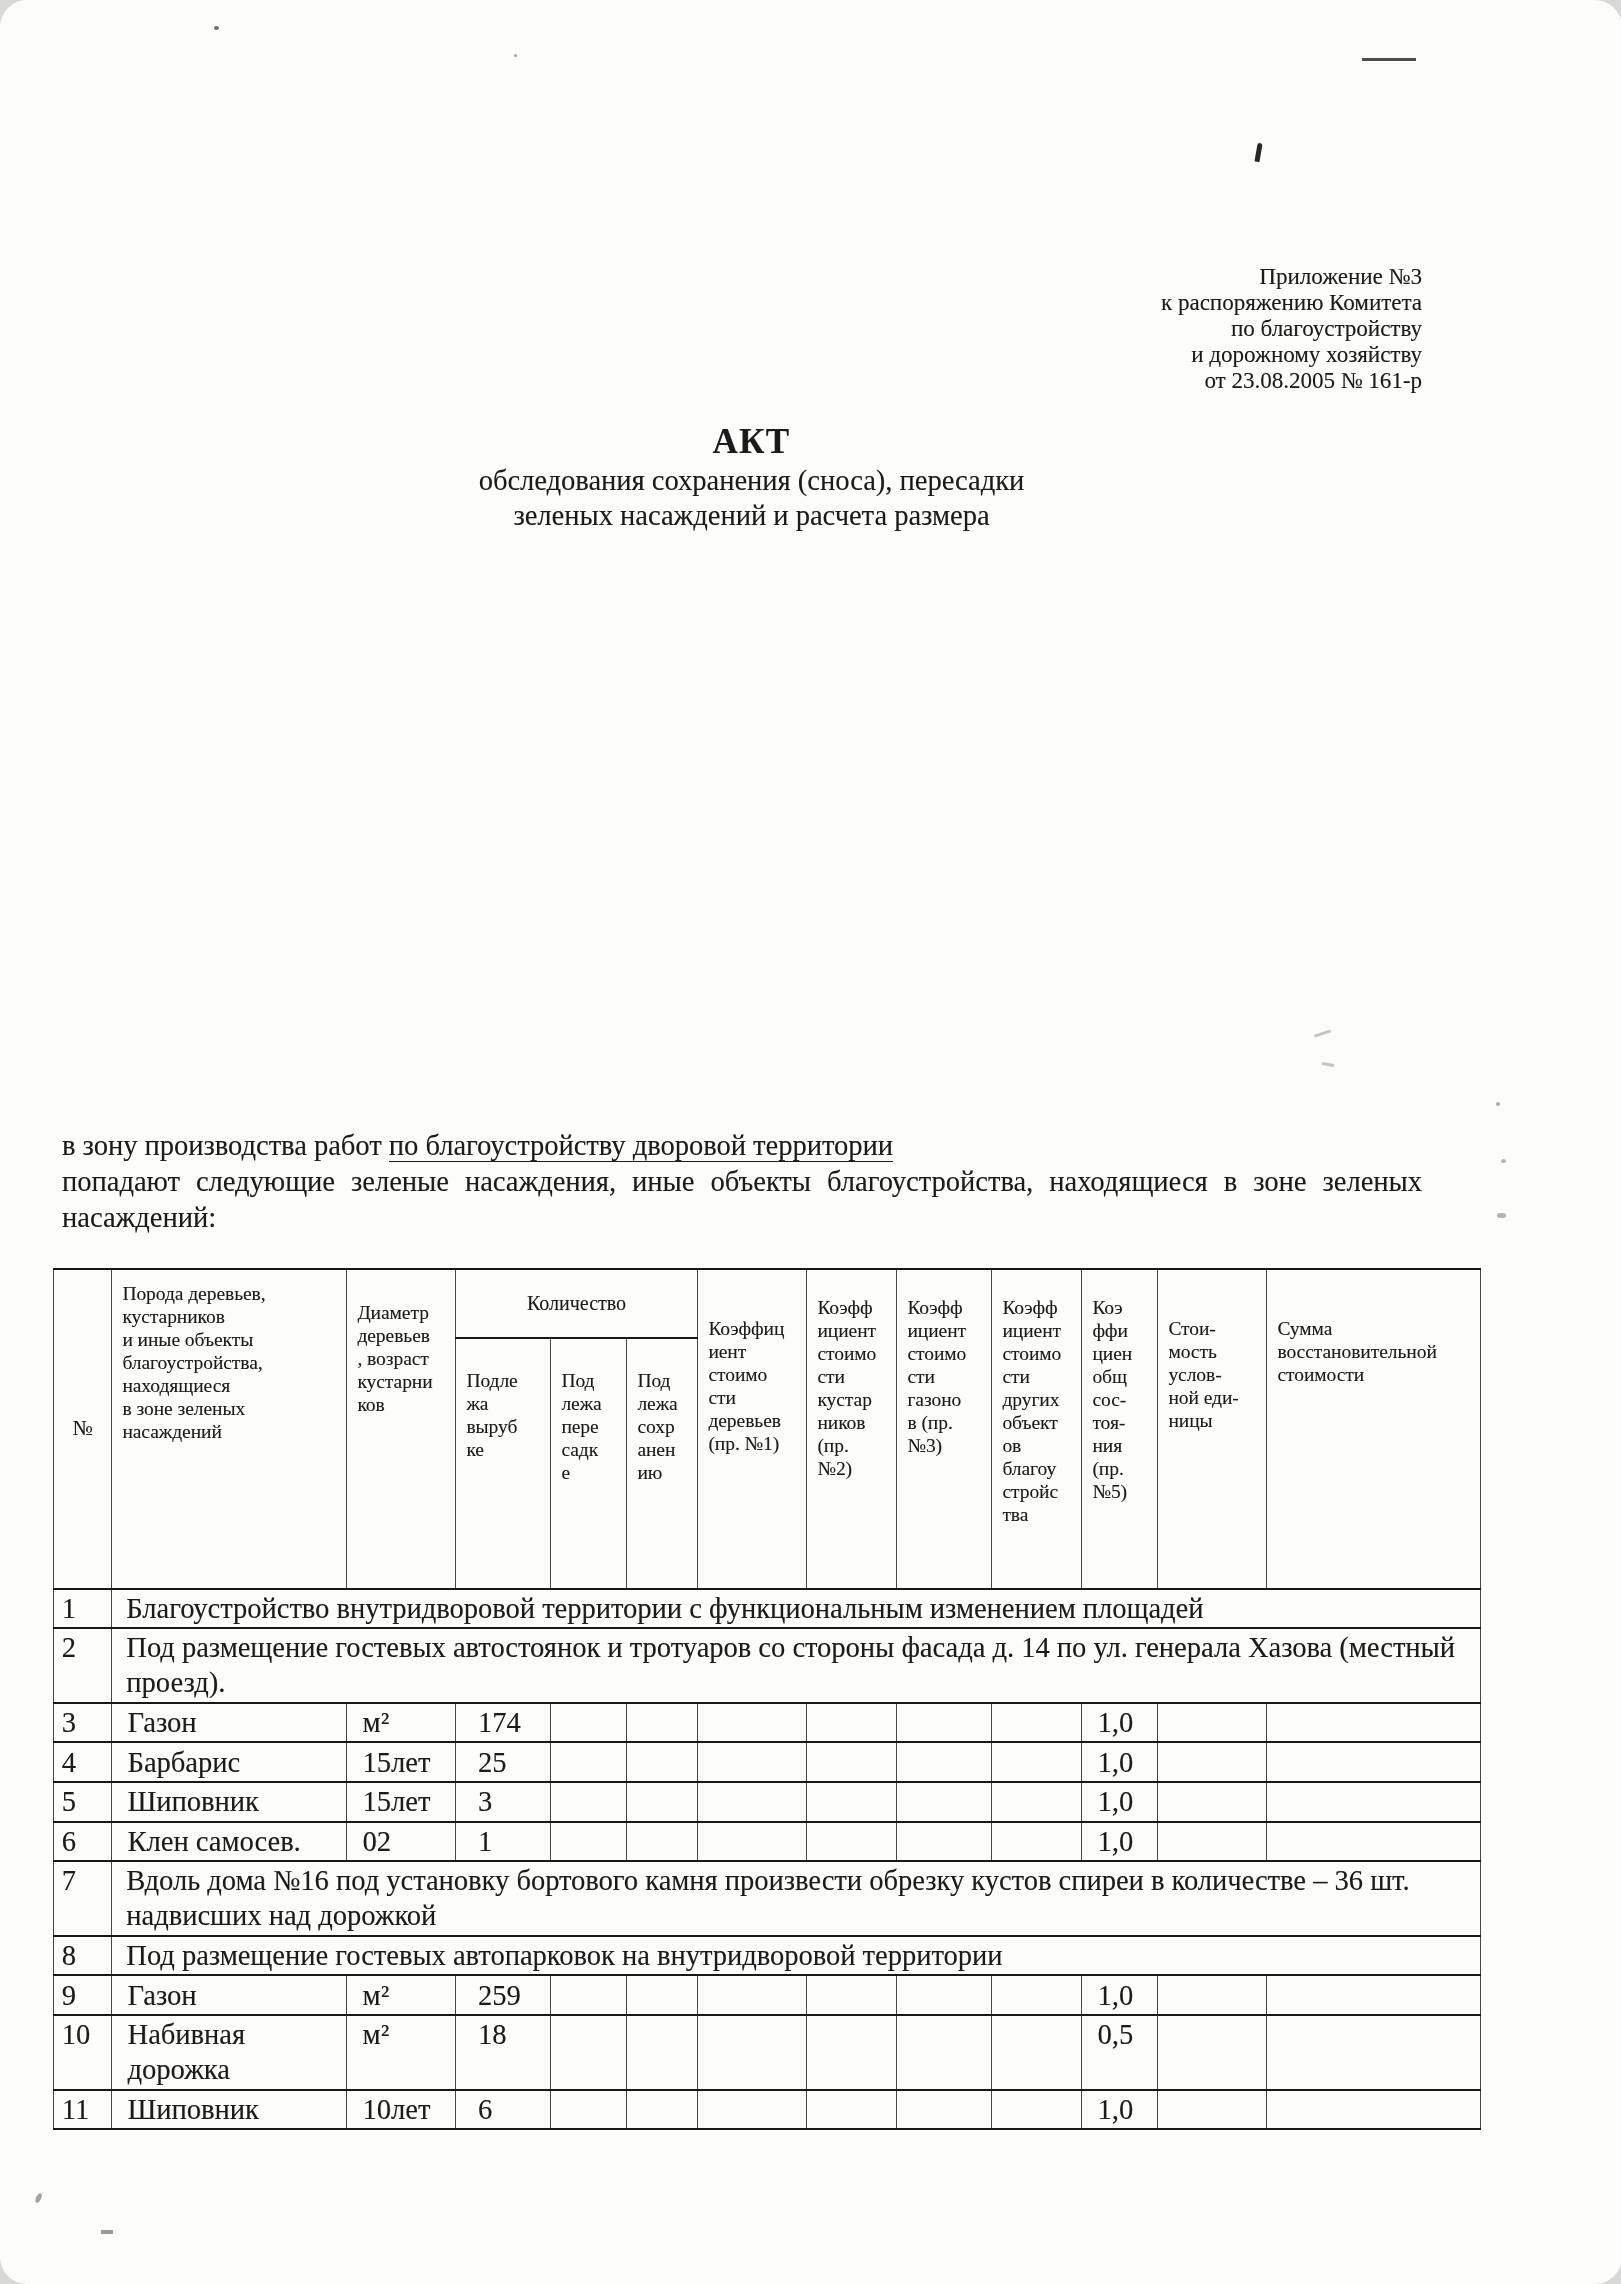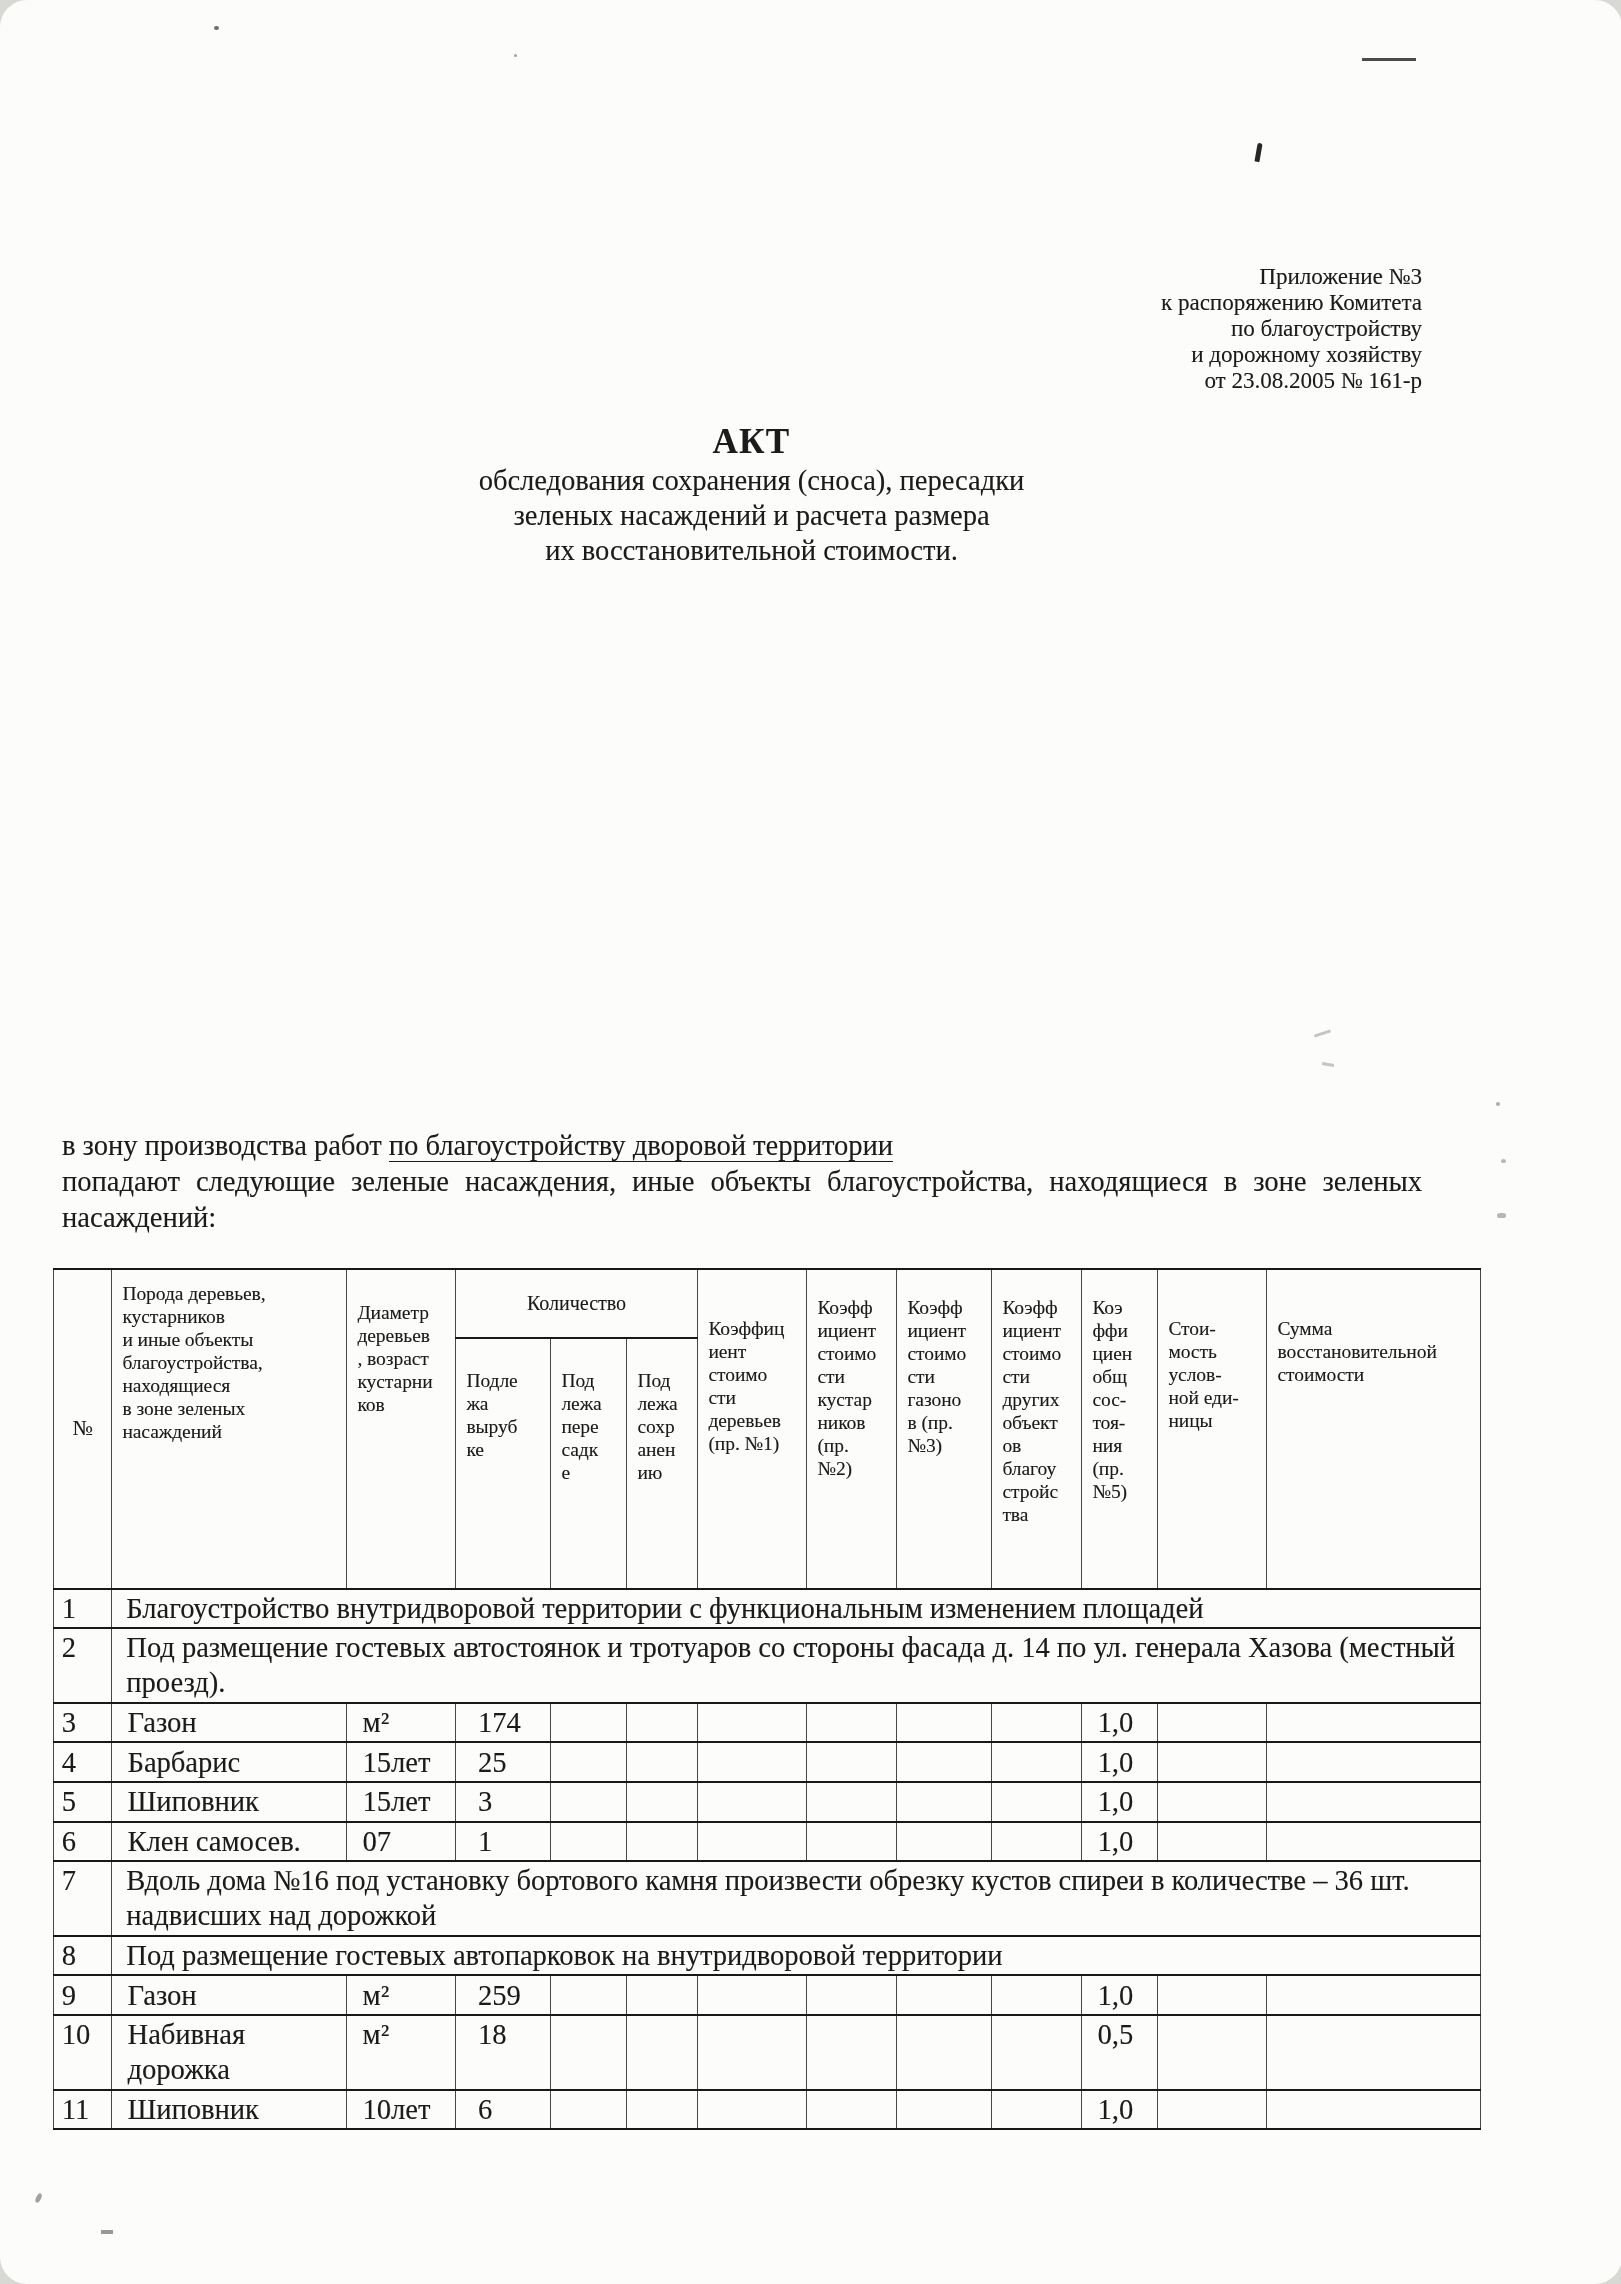--- a/index.html
+++ b/index.html
@@ -74,21 +74,20 @@
     <div>к распоряжению Комитета</div>
     <div>по благоустройству</div>
     <div>и дорожному хозяйству</div>
     <div>от 23.08.2005 № 161-р</div>
   </div>
 
   <div class="title-block">
     <div class="title-main">АКТ</div>
     <div class="title-sub">обследования сохранения (сноса), пересадки</div>
     <div class="title-sub">зеленых насаждений и расчета размера</div>
-    <div class="title-sub">их восстановительной стоимости.</div>
   </div>
 
   <div class="intro">
     <div><span>в зону производства работ </span><span class="u">по благоустройству дворовой территории</span></div>
     <p>попадают следующие зеленые насаждения, иные объекты благоустройства, находящиеся в зоне зеленых насаждений:</p>
   </div>
 
   <table class="act-table">
     <colgroup>
       <col class="w1">
@@ -237,21 +236,21 @@
           <td class="c-coef_shrubs"></td>
           <td class="c-coef_lawns"></td>
           <td class="c-coef_other"></td>
           <td class="c-coef_condition">1,0</td>
           <td class="c-unit_cost"></td>
           <td class="c-total_cost"></td>
         </tr>
         <tr>
           <td class="td-num">6</td>
           <td class="c-species">Клен  самосев.</td>
-          <td class="c-diameter">07</td>
+          <td class="c-diameter">02</td>
           <td class="c-qty_cut">1</td>
           <td class="c-qty_transplant"></td>
           <td class="c-qty_keep"></td>
           <td class="c-coef_trees"></td>
           <td class="c-coef_shrubs"></td>
           <td class="c-coef_lawns"></td>
           <td class="c-coef_other"></td>
           <td class="c-coef_condition">1,0</td>
           <td class="c-unit_cost"></td>
           <td class="c-total_cost"></td>

